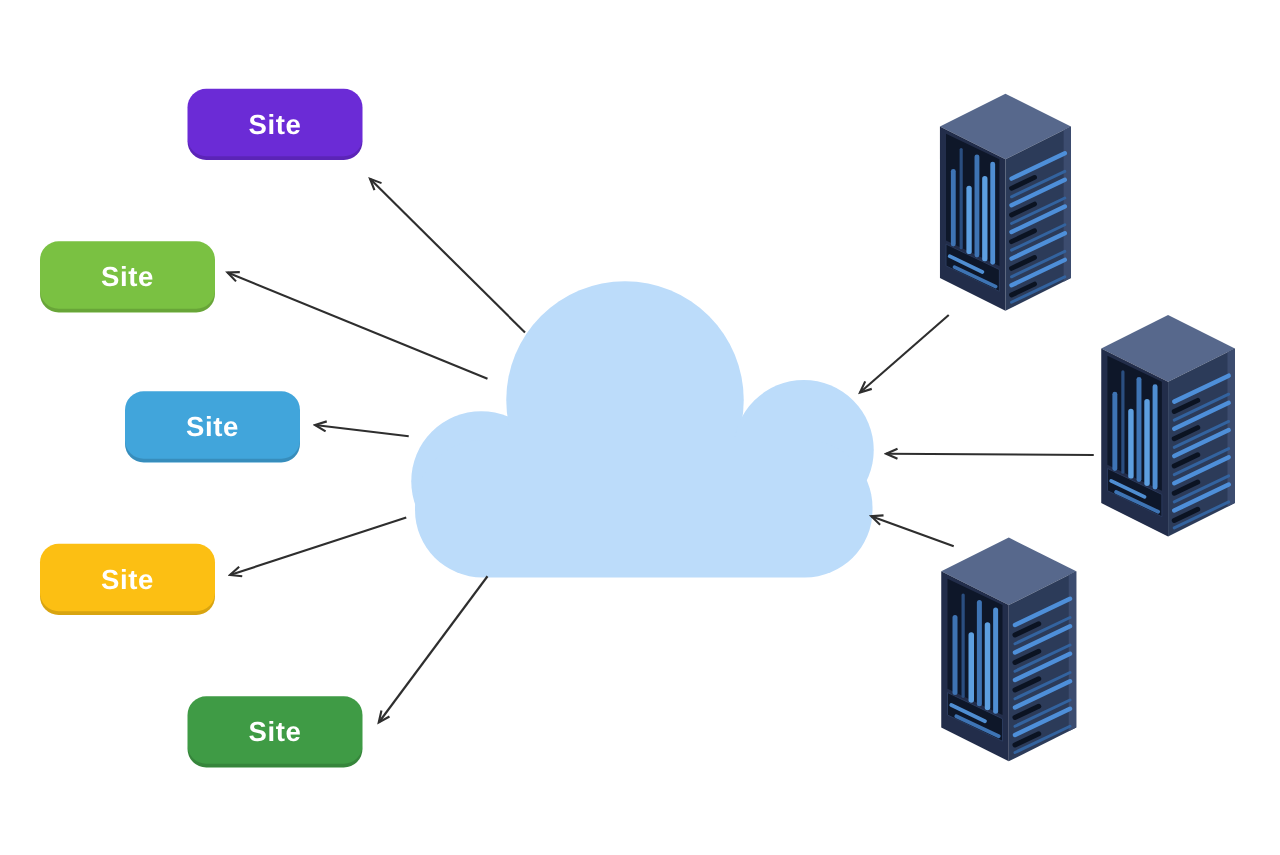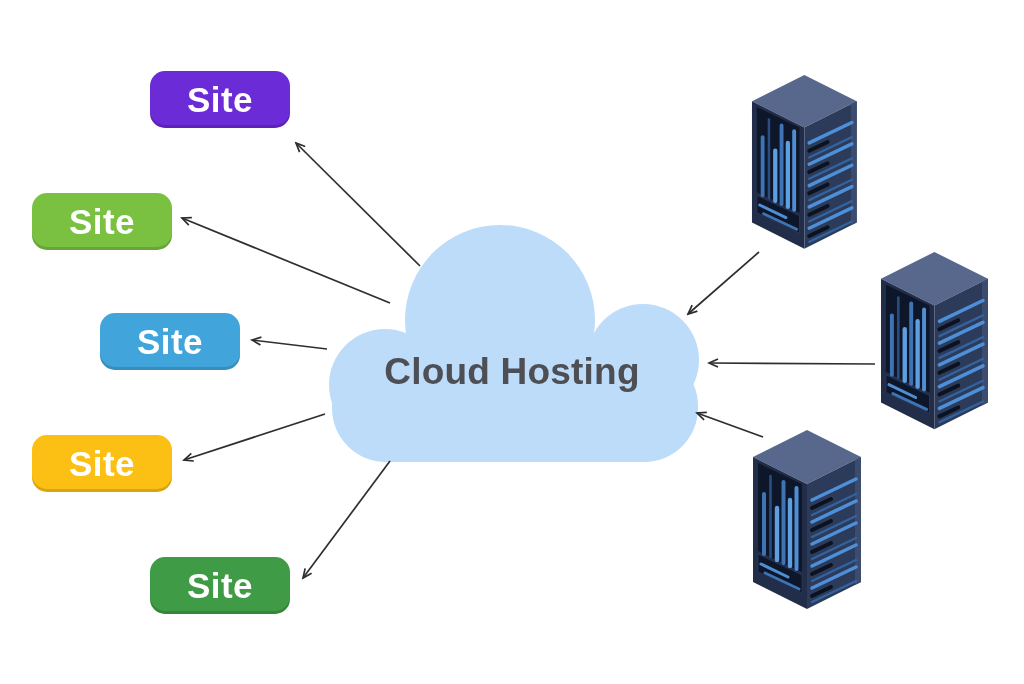--- a/index.html
+++ b/index.html
@@ -7,21 +7,21 @@
     position:relative;width:1024px;height:684px;overflow:hidden;
     background:#ffffff;font-family:"Liberation Sans","DejaVu Sans",sans-serif;
   }
   .layer{position:absolute;left:0;top:0;width:1024px;height:684px;}
   .site-box{
     position:absolute;width:140px;height:57px;border-radius:15px;
     display:flex;align-items:center;justify-content:center;
     box-shadow:inset 0 -3px 0 rgba(0,0,0,0.14);
   }
   .site-box span{
-    color:#ffffff;font-size:35px;font-weight:700;letter-spacing:0.5px;
+    color:#ffffff;font-size:22px;font-weight:700;letter-spacing:0.5px;
   }
   .site-1{left:150px;top:71px;}
   .site-2{left:32px;top:193px;}
   .site-3{left:100px;top:313px;}
   .site-4{left:32px;top:435px;}
   .site-5{left:150px;top:557px;}
   .cloud-label{
     position:absolute;left:342px;top:348px;width:340px;height:48px;
     display:flex;align-items:center;justify-content:center;
     color:#4e4e55;font-size:37px;font-weight:700;letter-spacing:0.2px;
@@ -112,15 +112,14 @@
   <div class="site-box site-3" style="background: rgb(65, 165, 219);">
     <span>Site</span>
   </div>
   <div class="site-box site-4" style="background: rgb(252, 191, 19);">
     <span>Site</span>
   </div>
   <div class="site-box site-5" style="background: rgb(63, 155, 69);">
     <span>Site</span>
   </div>
 
-  <div class="cloud-label">Cloud Hosting</div>
 
 </div>
 
 </body></html>

